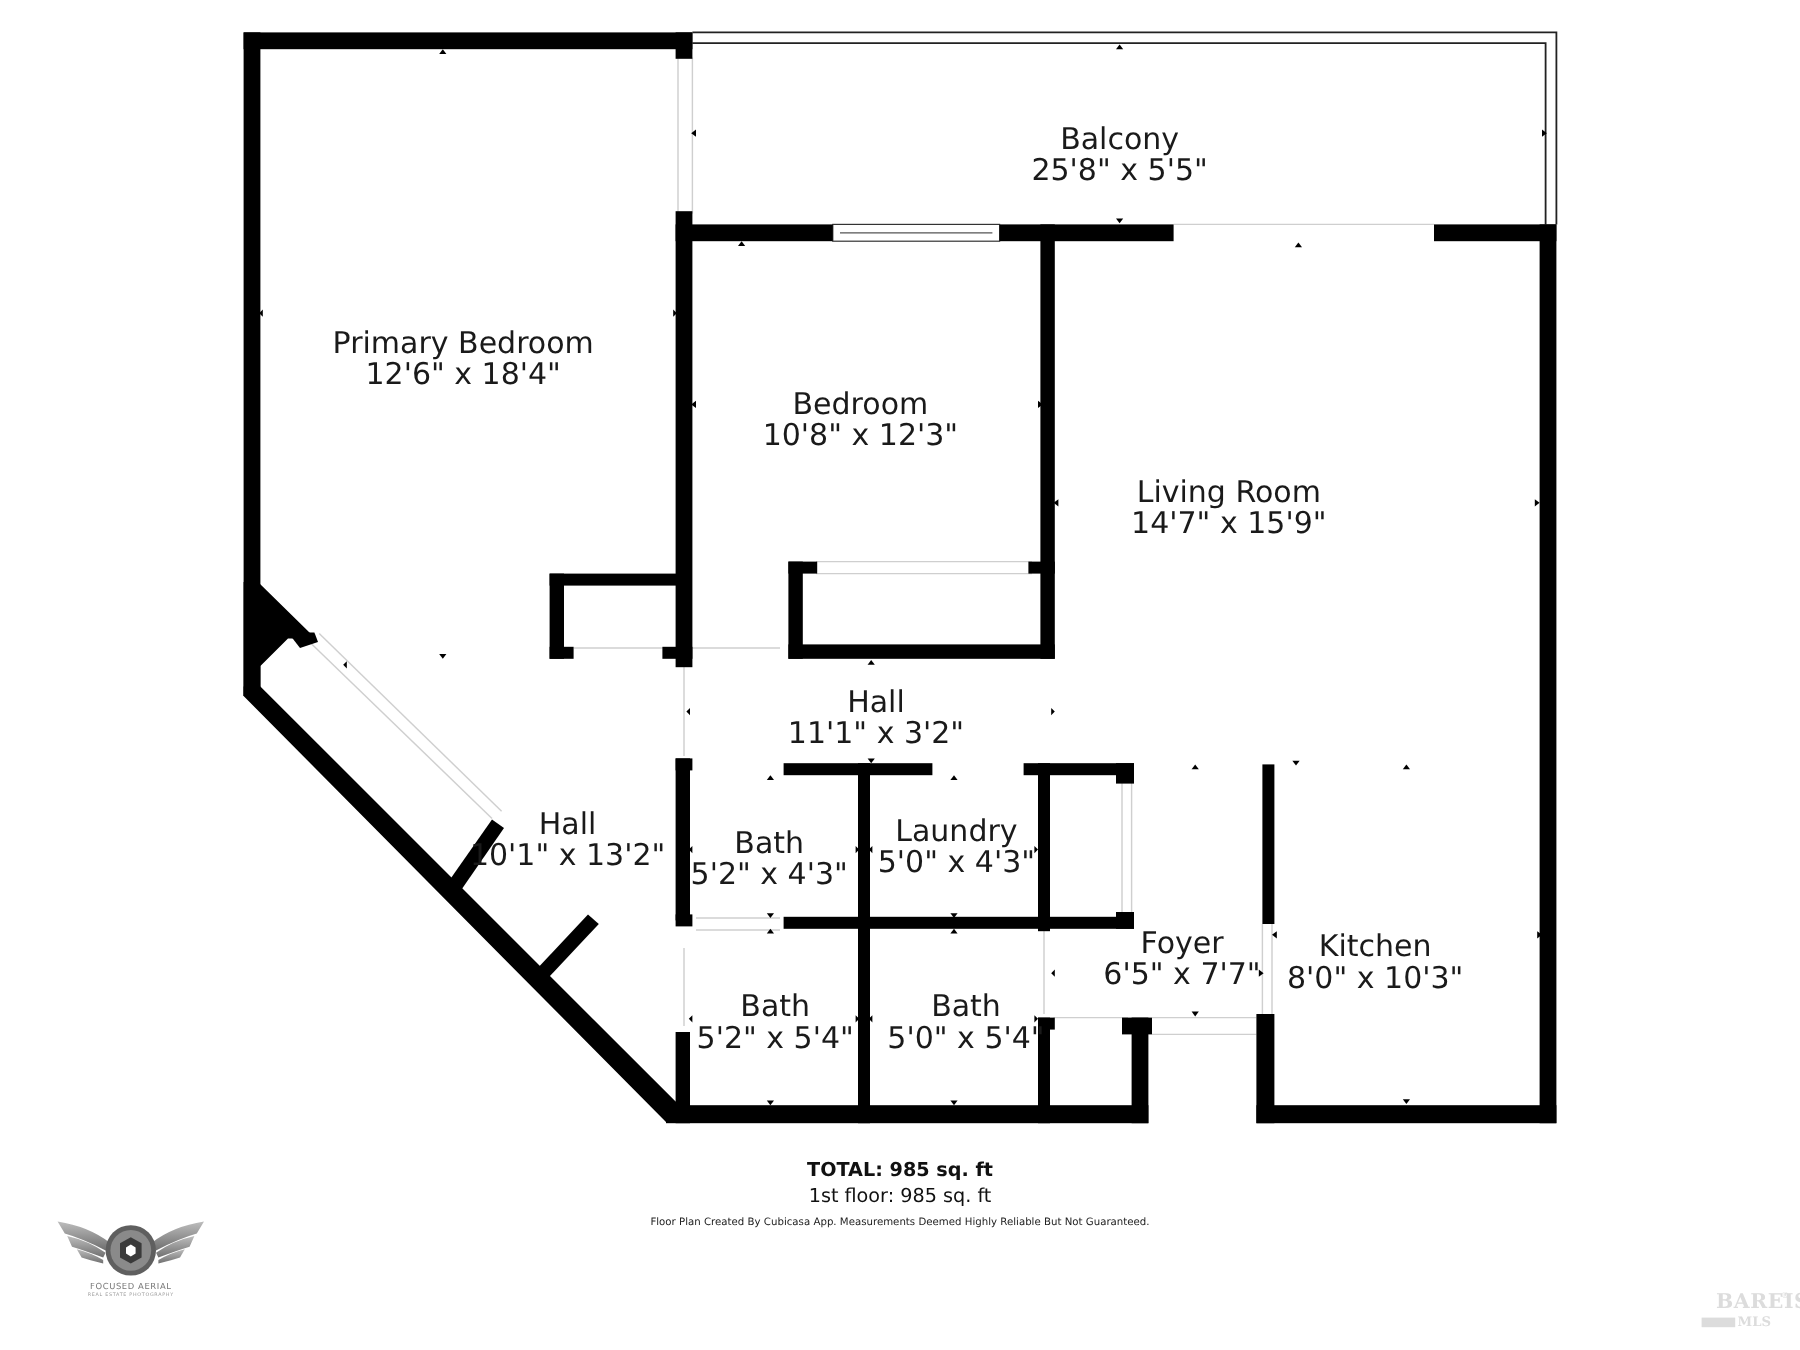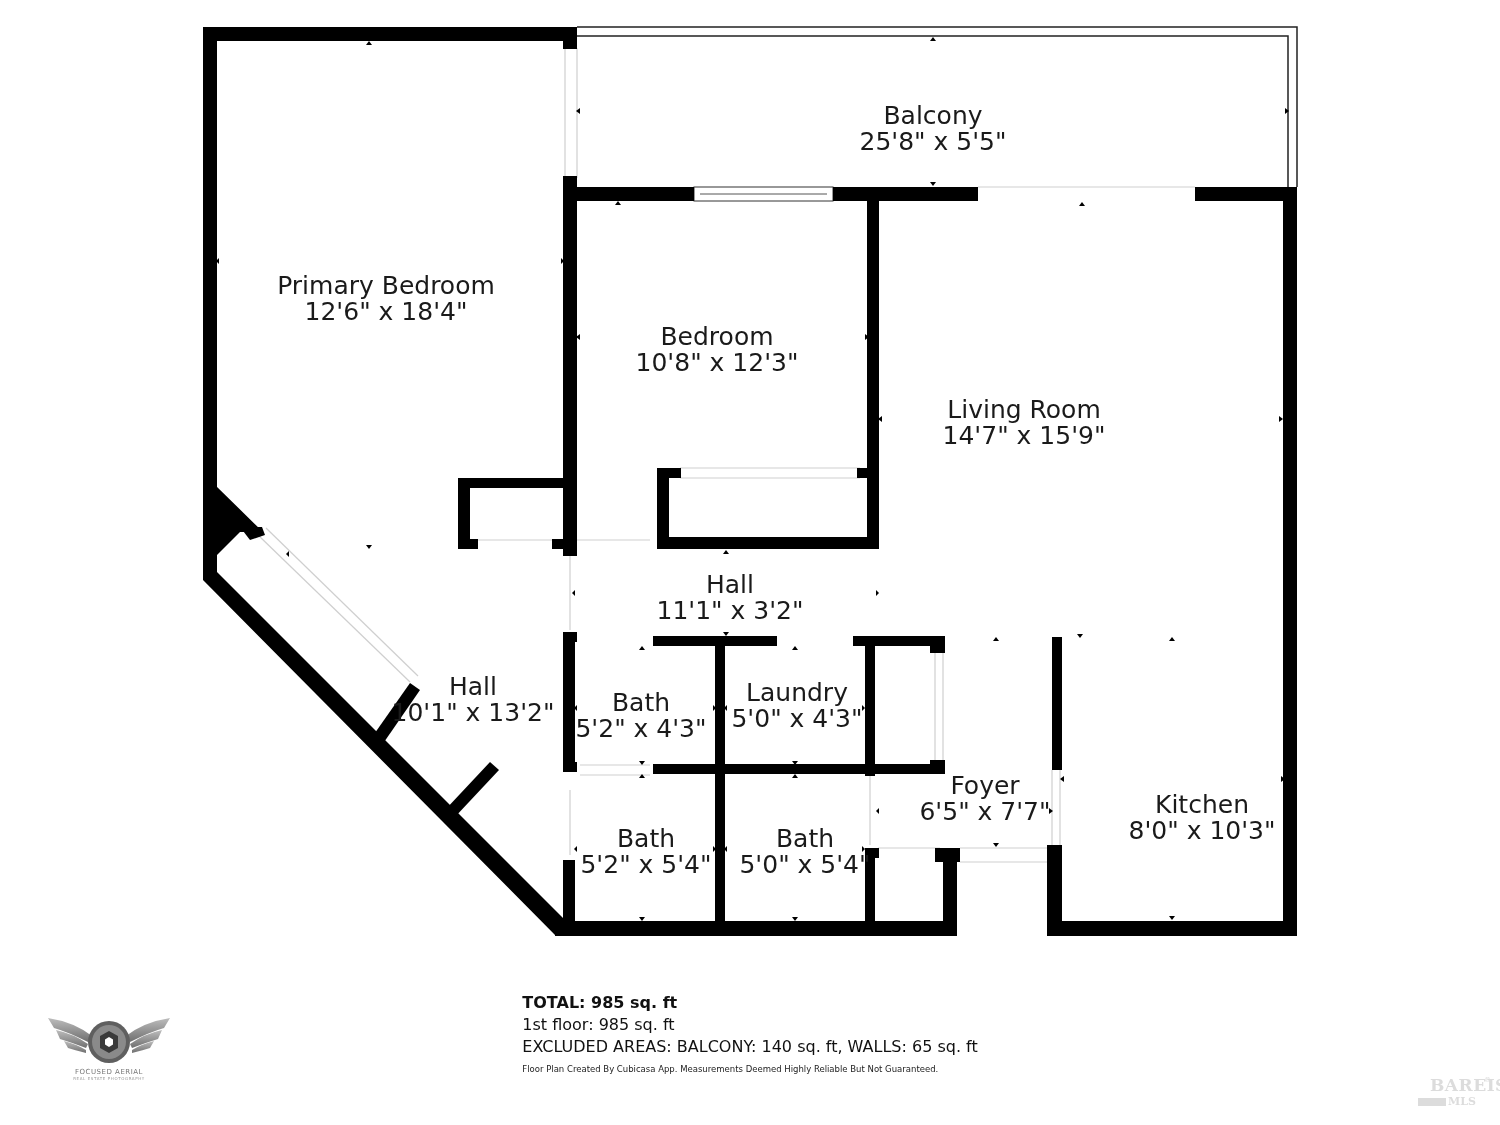--- a/index.html
+++ b/index.html
@@ -1,20 +1,20 @@
 <!DOCTYPE html>
 <html><head>
   <meta charset="utf-8">
   <style>
     html, body { margin: 0; padding: 0; background: #ffffff; }
     body { width: 1500px; height: 1125px; position: relative; overflow: hidden; font-family: "DejaVu Sans", sans-serif; color: #111; }
     #plan { position: absolute; left: 0; top: 0; width: 1500px; height: 1125px; }
     .room-label { position: absolute; text-align: center; font-size: 25px; line-height: 26px; color: #1a1a1a; transform: translateX(-50%); white-space: nowrap; }
     .room-label .nm, .room-label .dm { display: block; }
-    .summary { position: absolute; left: 750px; top: 992px; transform: translateX(-50%); white-space: nowrap; }
+    .summary { position: absolute; left: 750px; top: 964px; transform: translateX(-50%); text-align: center; white-space: nowrap; }
     .summary .total { font-weight: bold; font-size: 16px; line-height: 22px; color: #111; }
     .summary .line { font-size: 16px; line-height: 22px; color: #111; }
     .summary .disclaimer { font-size: 8.5px; line-height: 14px; margin-top: 4px; color: #222; }
     .logo { position: absolute; left: 44px; top: 1012px; width: 130px; height: 72px; }
     .logo .brand { position: absolute; left: 0; width: 130px; top: 56px; font-size: 7px; text-align: center; color: #777; letter-spacing: 0.5px; }
     .logo .tag { position: absolute; left: 0; width: 130px; top: 64px; font-size: 4px; text-align: center; color: #999; letter-spacing: 0.6px; }
     .mls { position: absolute; left: 1418px; top: 1076px; width: 74px; height: 40px; color: #dcdcdc; font-family: "DejaVu Serif", serif; }
     .mls .top { font-size: 17px; font-weight: bold; letter-spacing: 0.5px; line-height: 18px; margin-left: 12px; }
     .mls .bot { font-size: 11px; font-weight: bold; line-height: 16px; padding-left: 30px; position: relative; }
     .mls .bar { position: absolute; left: 0; top: 4px; width: 28px; height: 8px; background: #dcdcdc; }
@@ -201,37 +201,36 @@
   <span class="dm">5'2" x 4'3"</span>
 </div>
 <div class="room-label" style="left:797px; top:680px;">
   <span class="nm">Laundry</span>
   <span class="dm">5'0" x 4'3"</span>
 </div>
 <div class="room-label" style="left:985px; top:773px;">
   <span class="nm">Foyer</span>
   <span class="dm">6'5" x 7'7"</span>
 </div>
-<div class="room-label" style="left:1202px; top:776px;margin-top:16px;">
+<div class="room-label" style="left:1146px; top:776px;">
   <span class="nm">Kitchen</span>
   <span class="dm">8'0" x 10'3"</span>
 </div>
 <div class="room-label" style="left:646px; top:826px;">
   <span class="nm">Bath</span>
   <span class="dm">5'2" x 5'4"</span>
 </div>
 <div class="room-label" style="left:805px; top:826px;">
   <span class="nm">Bath</span>
   <span class="dm">5'0" x 5'4"</span>
 </div>
 
 <div class="summary">
   <div class="total">TOTAL: 985 sq. ft</div>
   <div class="line">1st floor: 985 sq. ft</div>
-  <div class="line">EXCLUDED AREAS: BALCONY: 140 sq. ft, WALLS: 65 sq. ft</div>
   <div class="disclaimer">Floor Plan Created By Cubicasa App. Measurements Deemed Highly Reliable But Not Guaranteed.</div>
 </div>
 
 <div class="logo">
   <svg width="130" height="56" viewBox="0 0 130 56">
     <defs>
       <linearGradient id="wg" x1="0" y1="0" x2="0" y2="1">
         <stop offset="0" stop-color="#bdbdbd"></stop>
         <stop offset="1" stop-color="#6f6f6f"></stop>
       </linearGradient>

